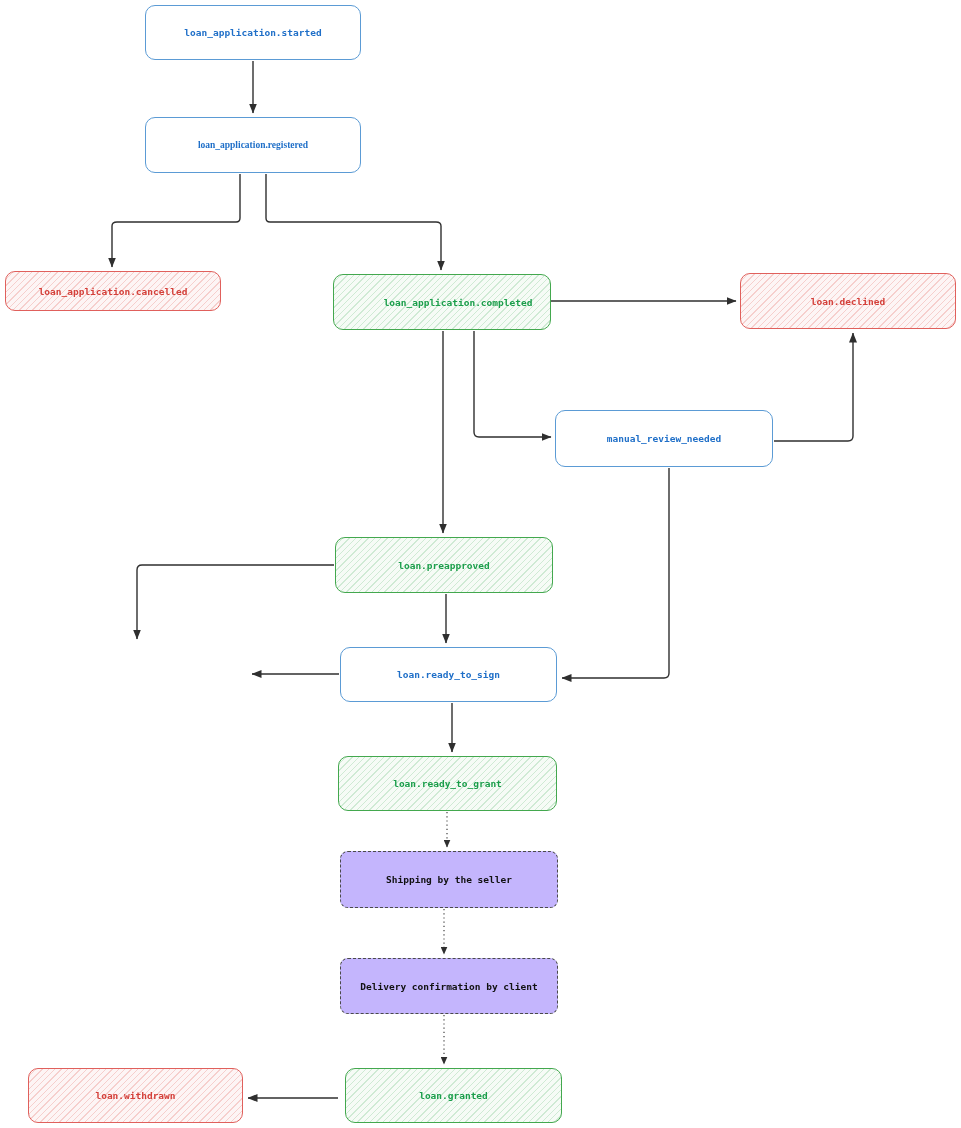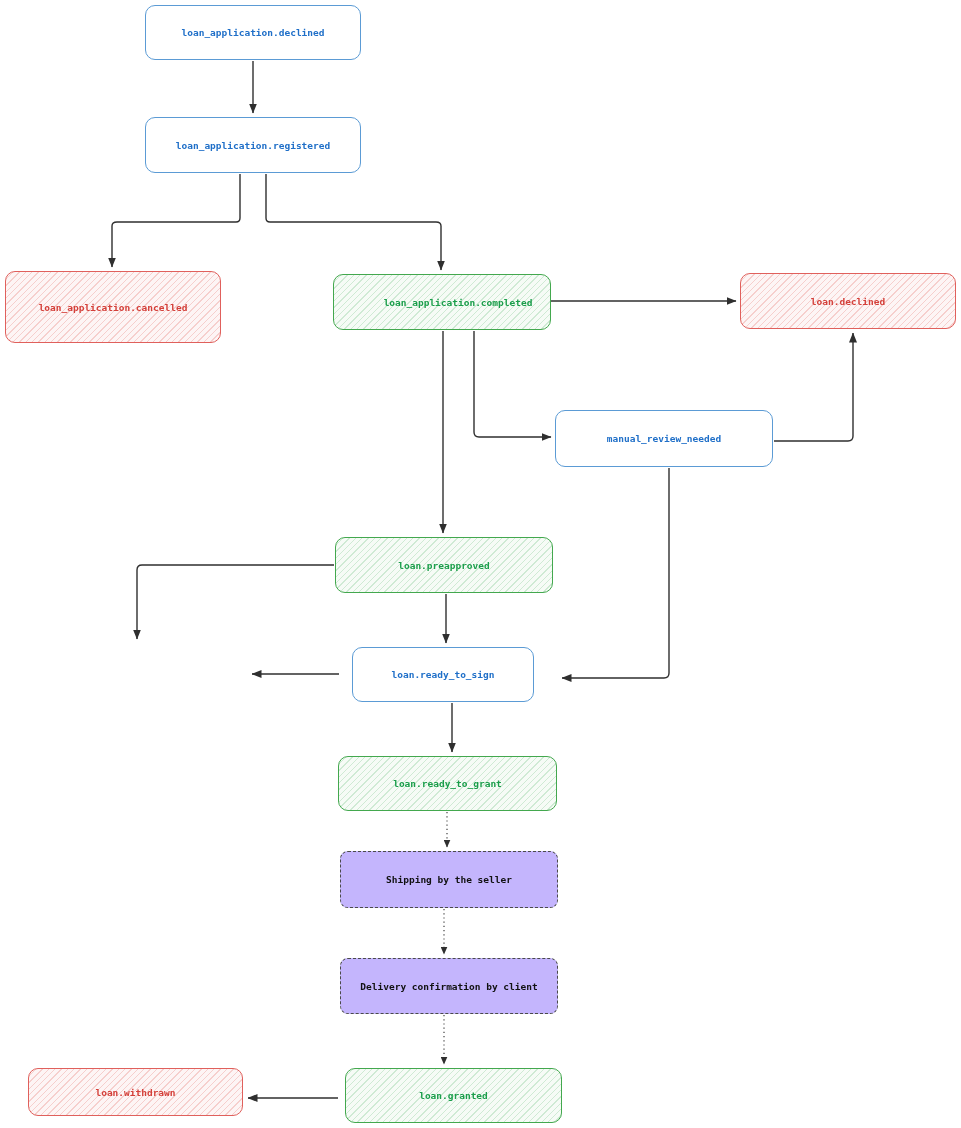--- a/index.html
+++ b/index.html
@@ -72,65 +72,65 @@
     <path class="edge" d="M339,674 H252" marker-end="url(#arr)"></path>
     <path class="edge" d="M669,468 V673 Q669,678 664,678 H562" marker-end="url(#arr)"></path>
     <path class="edge" d="M452,703 V752" marker-end="url(#arr)"></path>
     <path class="edge dotted" d="M447,812 V847" marker-end="url(#arr-sm)"></path>
     <path class="edge dotted" d="M444,909 V954" marker-end="url(#arr-sm)"></path>
     <path class="edge dotted" d="M444,1015 V1064" marker-end="url(#arr-sm)"></path>
     <path class="edge" d="M338,1098 H248" marker-end="url(#arr)"></path>
   </svg>
 
   <div class="node blue" style="left:145px;top:5px;width:216px;height:55px;">
-    <span>loan_application.declined</span>
+    <span>loan_application.started</span>
   </div>
 
-  <div class="node blue" style="left:145px;top:117px;width:216px;height:56px;">
+  <div class="node blue" style="left:145px;top:117px;width:216px;height:56px;font-family:Liberation Serif, serif;">
     <span>loan_application.registered</span>
   </div>
 
-  <div class="node red" style="left:5px;top:271px;width:216px;height:72px;">
+  <div class="node red" style="left:5px;top:271px;width:216px;height:40px;">
     <span>loan_application.cancelled</span>
   </div>
 
   <div class="node green" style="left:333px;top:274px;width:218px;height:56px;padding-left:32px;">
     <span>loan_application.completed</span>
   </div>
 
   <div class="node red" style="left:740px;top:273px;width:216px;height:56px;">
     <span>loan.declined</span>
   </div>
 
   <div class="node blue" style="left:555px;top:410px;width:218px;height:57px;">
     <span>manual_review_needed</span>
   </div>
 
   <div class="node green" style="left:335px;top:537px;width:218px;height:56px;">
     <span>loan.preapproved</span>
   </div>
 
 
-  <div class="node blue" style="left:352px;top:647px;width:182px;height:55px;">
+  <div class="node blue" style="left:340px;top:647px;width:217px;height:55px;">
     <span>loan.ready_to_sign</span>
   </div>
 
   <div class="node green" style="left:338px;top:756px;width:219px;height:55px;">
     <span>loan.ready_to_grant</span>
   </div>
 
   <div class="node neutral" style="left:340px;top:851px;width:218px;height:57px;">
     <span>Shipping by the seller</span>
   </div>
 
   <div class="node neutral" style="left:340px;top:958px;width:218px;height:56px;">
     <span>Delivery confirmation by client</span>
   </div>
 
   <div class="node green" style="left:338px;top:1068px;width:217px;height:55px;margin-left:7px;">
     <span>loan.granted</span>
   </div>
 
-  <div class="node red" style="left:28px;top:1068px;width:215px;height:48px;">
+  <div class="node red" style="left:28px;top:1068px;width:215px;height:55px;">
     <span>loan.withdrawn</span>
   </div>
 
 </div>
 
 </body></html>

